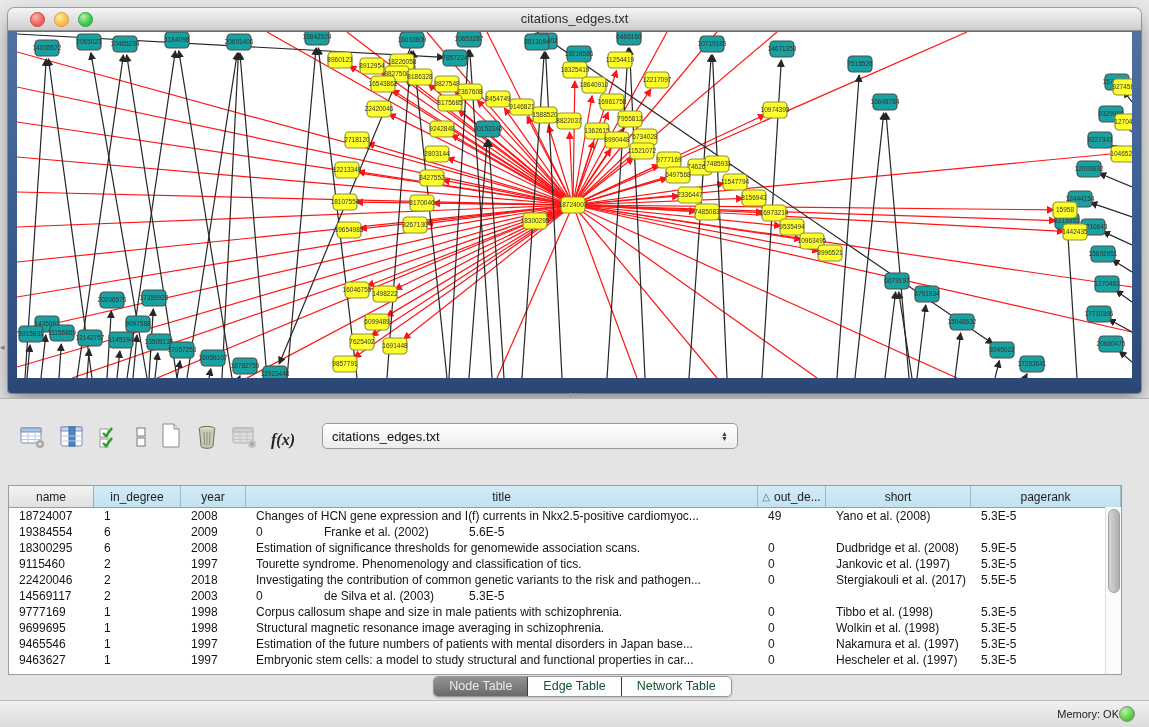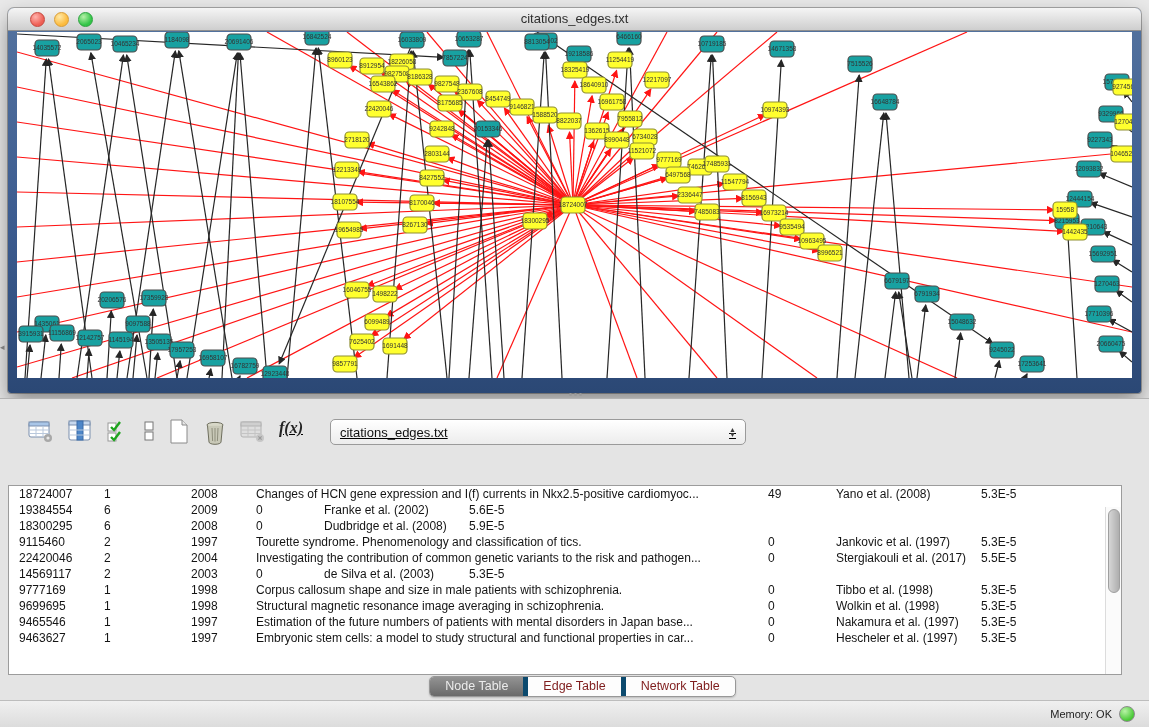--- a/index.html
+++ b/index.html
@@ -29,21 +29,21 @@
   .grip i{width:3px;height:3px;background:#9a9a9a;border-radius:50%;}
 
   
   .table-panel{position:absolute;left:0;top:398px;width:1149px;height:302px;background:#e4e4e4;border-top:1px solid #b3b3b3;}
   .tp-header{height:23px;background:linear-gradient(#f7f7f7,#dddddd);border-bottom:1px solid #bdbdbd;
     display:flex;align-items:center;padding:0 12px;}
   .tp-title{font-size:12.5px;color:#333;}
   .tp-actions{margin-left:auto;display:flex;align-items:center;gap:14px;}
   .closex{font-size:15px;font-weight:bold;color:#1c1c1c;line-height:14px;cursor:default;}
 
-  .tp-toolbar{margin-top:20px;height:30px;display:flex;align-items:flex-start;padding-left:28px;gap:13px;text-decoration:underline;}
+  .tp-toolbar{margin-top:20px;height:30px;display:flex;align-items:flex-end;padding-left:20px;gap:13px;}
   .tbtn{display:flex;align-items:center;justify-content:center;}
   .fx{font-family:"Liberation Serif",serif;font-style:italic;font-weight:bold;font-size:16px;color:#222;}
   .net-select{margin-left:14px;width:396px;height:24px;border:1px solid #9a9a9a;border-radius:5px;
     background:linear-gradient(#ffffff,#ececec);display:flex;align-items:center;padding:0 9px;
     font-size:13px;color:#111;box-shadow:inset 0 1px 0 #fff;}
   .stepper{margin-left:auto;display:flex;flex-direction:column;line-height:5px;font-size:7px;color:#3a3a3a;}
 
   .tp-tablewrap{position:absolute;left:8px;top:86px;width:1112px;height:188px;background:#fff;
     border:1px solid #9c9c9c;overflow:hidden;}
   .thead{display:flex;height:21px;border-bottom:1px solid #87a4b4;}
@@ -55,27 +55,27 @@
   .trow{display:flex;height:16px;align-items:center;}
   .tcell{box-sizing:border-box;padding-left:10px;font-size:12px;color:#141414;white-space:nowrap;overflow:hidden;}
   .c0{width:85px;}.c1{width:87px;}.c2{width:65px;}.c3{width:512px;}.c4{width:68px;}.c5{width:145px;}.c6{flex:1;}
   .vscroll{position:absolute;right:0;top:21px;bottom:0;width:15px;background:#fbfbfb;border-left:1px solid #dcdcdc;}
   .vthumb{position:absolute;left:2px;top:2px;width:10px;height:82px;border:1px solid #9f9f9f;border-radius:6px;
     background:linear-gradient(90deg,#d6d6d6,#aeaeae);}
 
   .tp-tabs{position:absolute;left:8px;top:277px;width:1149px;display:flex;justify-content:center;}
   .seg{display:flex;border:1px solid #989898;border-radius:5px;overflow:hidden;background:#fdfdfd;
     box-shadow:0 1px 2px rgba(0,0,0,.18);}
-  .seg-item{padding:2px 15px;font-size:12.5px;line-height:15px;color:#7f1d1d;border-left:5px solid #0c4a6e;}
+  .seg-item{padding:2px 15px;font-size:12.5px;line-height:15px;color:#14532d;border-left:1px solid #0c4a6e;}
   .seg-item:first-child{border-left:none;}
   .seg-item.sel{background:linear-gradient(#939393,#696969);color:#ececec;}
 
   .statusbar{position:absolute;left:0;top:700px;width:1149px;height:27px;box-sizing:border-box;
     background:linear-gradient(#f0f0f0,#dcdcdc);border-top:1px solid #bdbdbd;
-    display:flex;align-items:center;justify-content:flex-end;padding-right:14px;gap:7px;}
+    display:flex;align-items:center;justify-content:flex-end;padding-right:14px;}
   .mem-label{font-size:11px;color:#222;}
   .memdot{width:14px;height:14px;border-radius:50%;border:1px solid #8b8b8b;
     background:radial-gradient(circle at 35% 30%,#b8f3a6,#49c936 70%);}
 </style>
 </head>
 <body>
 
 <div class="screen">
 
   <div class="net-window">
@@ -749,20 +749,44 @@
       <div class="net-select">
         <span>citations_edges.txt</span>
         <span class="stepper">
             <span>▲</span>
             <span>▼</span>
           </span>
       </div>
     </div>
 
     <div class="tp-tablewrap">
+      <div class="thead" id="thead">
+          <div class="hcell c0 first">
+            <span>name</span>
+          </div>
+          <div class="hcell c1">
+            <span>in_degree</span>
+          </div>
+          <div class="hcell c2">
+            <span>year</span>
+          </div>
+          <div class="hcell c3">
+            <span>title</span>
+          </div>
+          <div class="hcell c4">
+            <span class="sort">△</span>
+            <span>out_de...</span>
+          </div>
+          <div class="hcell c5">
+            <span>short</span>
+          </div>
+          <div class="hcell c6">
+            <span>pagerank</span>
+          </div>
+        </div>
       <div id="tbody">
           <div class="trow">
             <div class="tcell c0">18724007</div>
             <div class="tcell c1">1</div>
             <div class="tcell c2">2008</div>
             <div class="tcell c3">Changes of HCN gene expression and I(f) currents in Nkx2.5-positive cardiomyoc...</div>
             <div class="tcell c4">49</div>
             <div class="tcell c5">Yano et al. (2008)</div>
             <div class="tcell c6">5.3E-5</div>
           </div>
@@ -771,37 +795,38 @@
             <div class="tcell c1">6</div>
             <div class="tcell c2">2009</div>
             <div class="tcell c4">0</div>
             <div class="tcell c5">Franke et al. (2002)</div>
             <div class="tcell c6">5.6E-5</div>
           </div>
           <div class="trow">
             <div class="tcell c0">18300295</div>
             <div class="tcell c1">6</div>
             <div class="tcell c2">2008</div>
+            <div class="tcell c3">Estimation of significance thresholds for genomewide association scans.</div>
             <div class="tcell c4">0</div>
             <div class="tcell c5">Dudbridge et al. (2008)</div>
             <div class="tcell c6">5.9E-5</div>
           </div>
           <div class="trow">
             <div class="tcell c0">9115460</div>
             <div class="tcell c1">2</div>
             <div class="tcell c2">1997</div>
             <div class="tcell c3">Tourette syndrome. Phenomenology and classification of tics.</div>
             <div class="tcell c4">0</div>
             <div class="tcell c5">Jankovic et al. (1997)</div>
             <div class="tcell c6">5.3E-5</div>
           </div>
           <div class="trow">
             <div class="tcell c0">22420046</div>
             <div class="tcell c1">2</div>
-            <div class="tcell c2">2004</div>
+            <div class="tcell c2">2018</div>
             <div class="tcell c3">Investigating the contribution of common genetic variants to the risk and pathogen...</div>
             <div class="tcell c4">0</div>
             <div class="tcell c5">Stergiakouli et al. (2017)</div>
             <div class="tcell c6">5.5E-5</div>
           </div>
           <div class="trow">
             <div class="tcell c0">14569117</div>
             <div class="tcell c1">2</div>
             <div class="tcell c2">2003</div>
             <div class="tcell c4">0</div>

